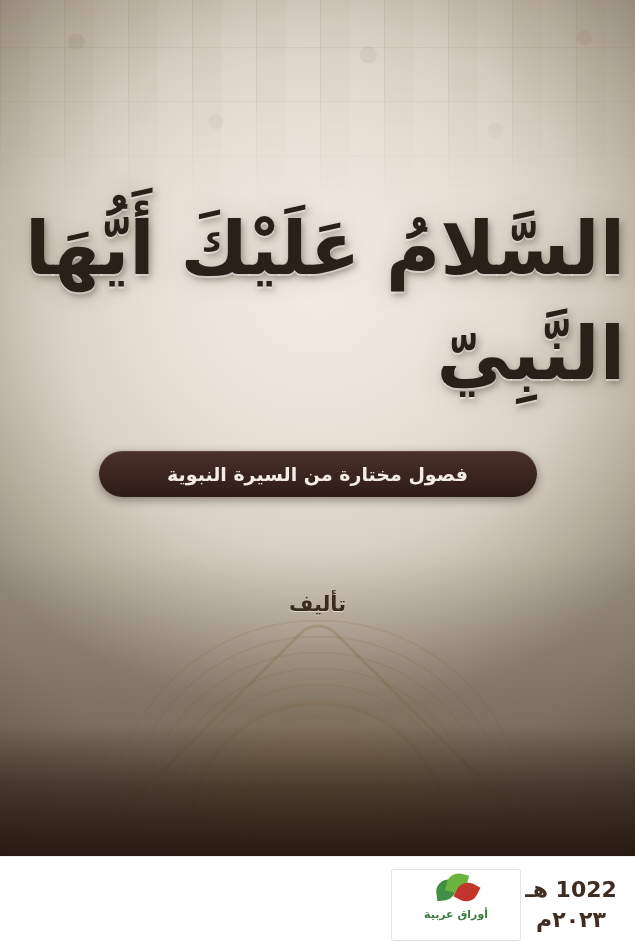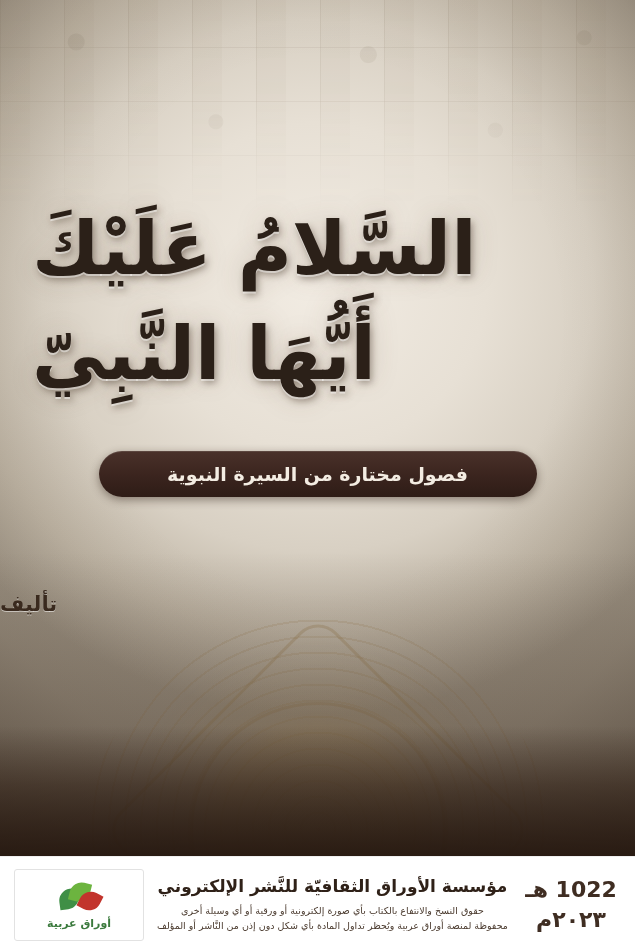--- a/index.html
+++ b/index.html
@@ -95,22 +95,22 @@
     bottom: 96px;
     height: 130px;
     background: linear-gradient(to bottom, rgba(46,30,20,0) 0%, rgba(46,30,20,.55) 45%, rgba(36,22,14,.88) 100%);
   }
 
   
   .title-wrap {
     position: absolute;
     left: 0; right: 0;
     top: 196px;
-    text-align: left;
-    padding: 0 32px;
+    text-align: right;
+    padding: 0 10px;
   }
   .main-title {
     font-family: "DejaVu Sans", "Liberation Sans", sans-serif;
     font-size: 74px;
     line-height: 1.42;
     font-weight: 700;
     color: #2b2018;
     letter-spacing: -1px;
     text-shadow:
       0 2px 0 rgba(255,255,255,.45),
@@ -140,21 +140,21 @@
     font-size: 19px;
     font-weight: 600;
     direction: rtl;
   }
 
   
   .author-wrap {
     position: absolute;
     left: 0; right: 0;
     top: 592px;
-    text-align: left;
+    text-align: center;
     direction: rtl;
   }
   .author-label {
     font-size: 21px;
     color: #3a2a1e;
     font-weight: 600;
     text-shadow: 0 1px 0 rgba(255,255,255,.5);
     margin-bottom: 10px;
   }
   .author-name {
@@ -206,21 +206,20 @@
   }
   .footer-logo {
     flex: 0 0 auto;
     width: 128px;
     height: 70px;
     border: 1px solid #e2e2e2;
     border-radius: 3px;
     display: flex;
     flex-direction: column;
     align-items: center;
-    justify-content: center;
     gap: 2px;
     background: #fff;
   }
   .logo-mark {
     width: 44px;
     height: 36px;
     position: relative;
   }
   .logo-mark .leaf {
     position: absolute;
@@ -258,25 +257,20 @@
   <div class="author-wrap">
     <div class="author-label">تأليف</div>
   </div>
 
   <div class="footer">
     <div class="footer-year">
       <div>1022 هـ</div>
       <div>٢٠٢٣م</div>
     </div>
 
-    <div class="footer-center">
-      <div class="pub-name">مؤسسة الأوراق الثقافيّة للنَّشر الإلكتروني</div>
-      <div class="pub-rights">حقوق النسخ والانتفاع بالكتاب بأي صورة إلكترونية أو ورقية أو أي وسيلة أخرى</div>
-      <div class="pub-rights">محفوظة لمنصة أوراق عربية ويُحظر تداول المادة بأي شكل دون إذن من النَّاشر أو المؤلف</div>
-    </div>
 
     <div class="footer-logo">
       <div class="logo-mark">
         <span class="leaf leaf-a"></span>
         <span class="leaf leaf-b"></span>
         <span class="leaf leaf-c"></span>
       </div>
       <div class="logo-text">أوراق عربية</div>
     </div>
   </div>

